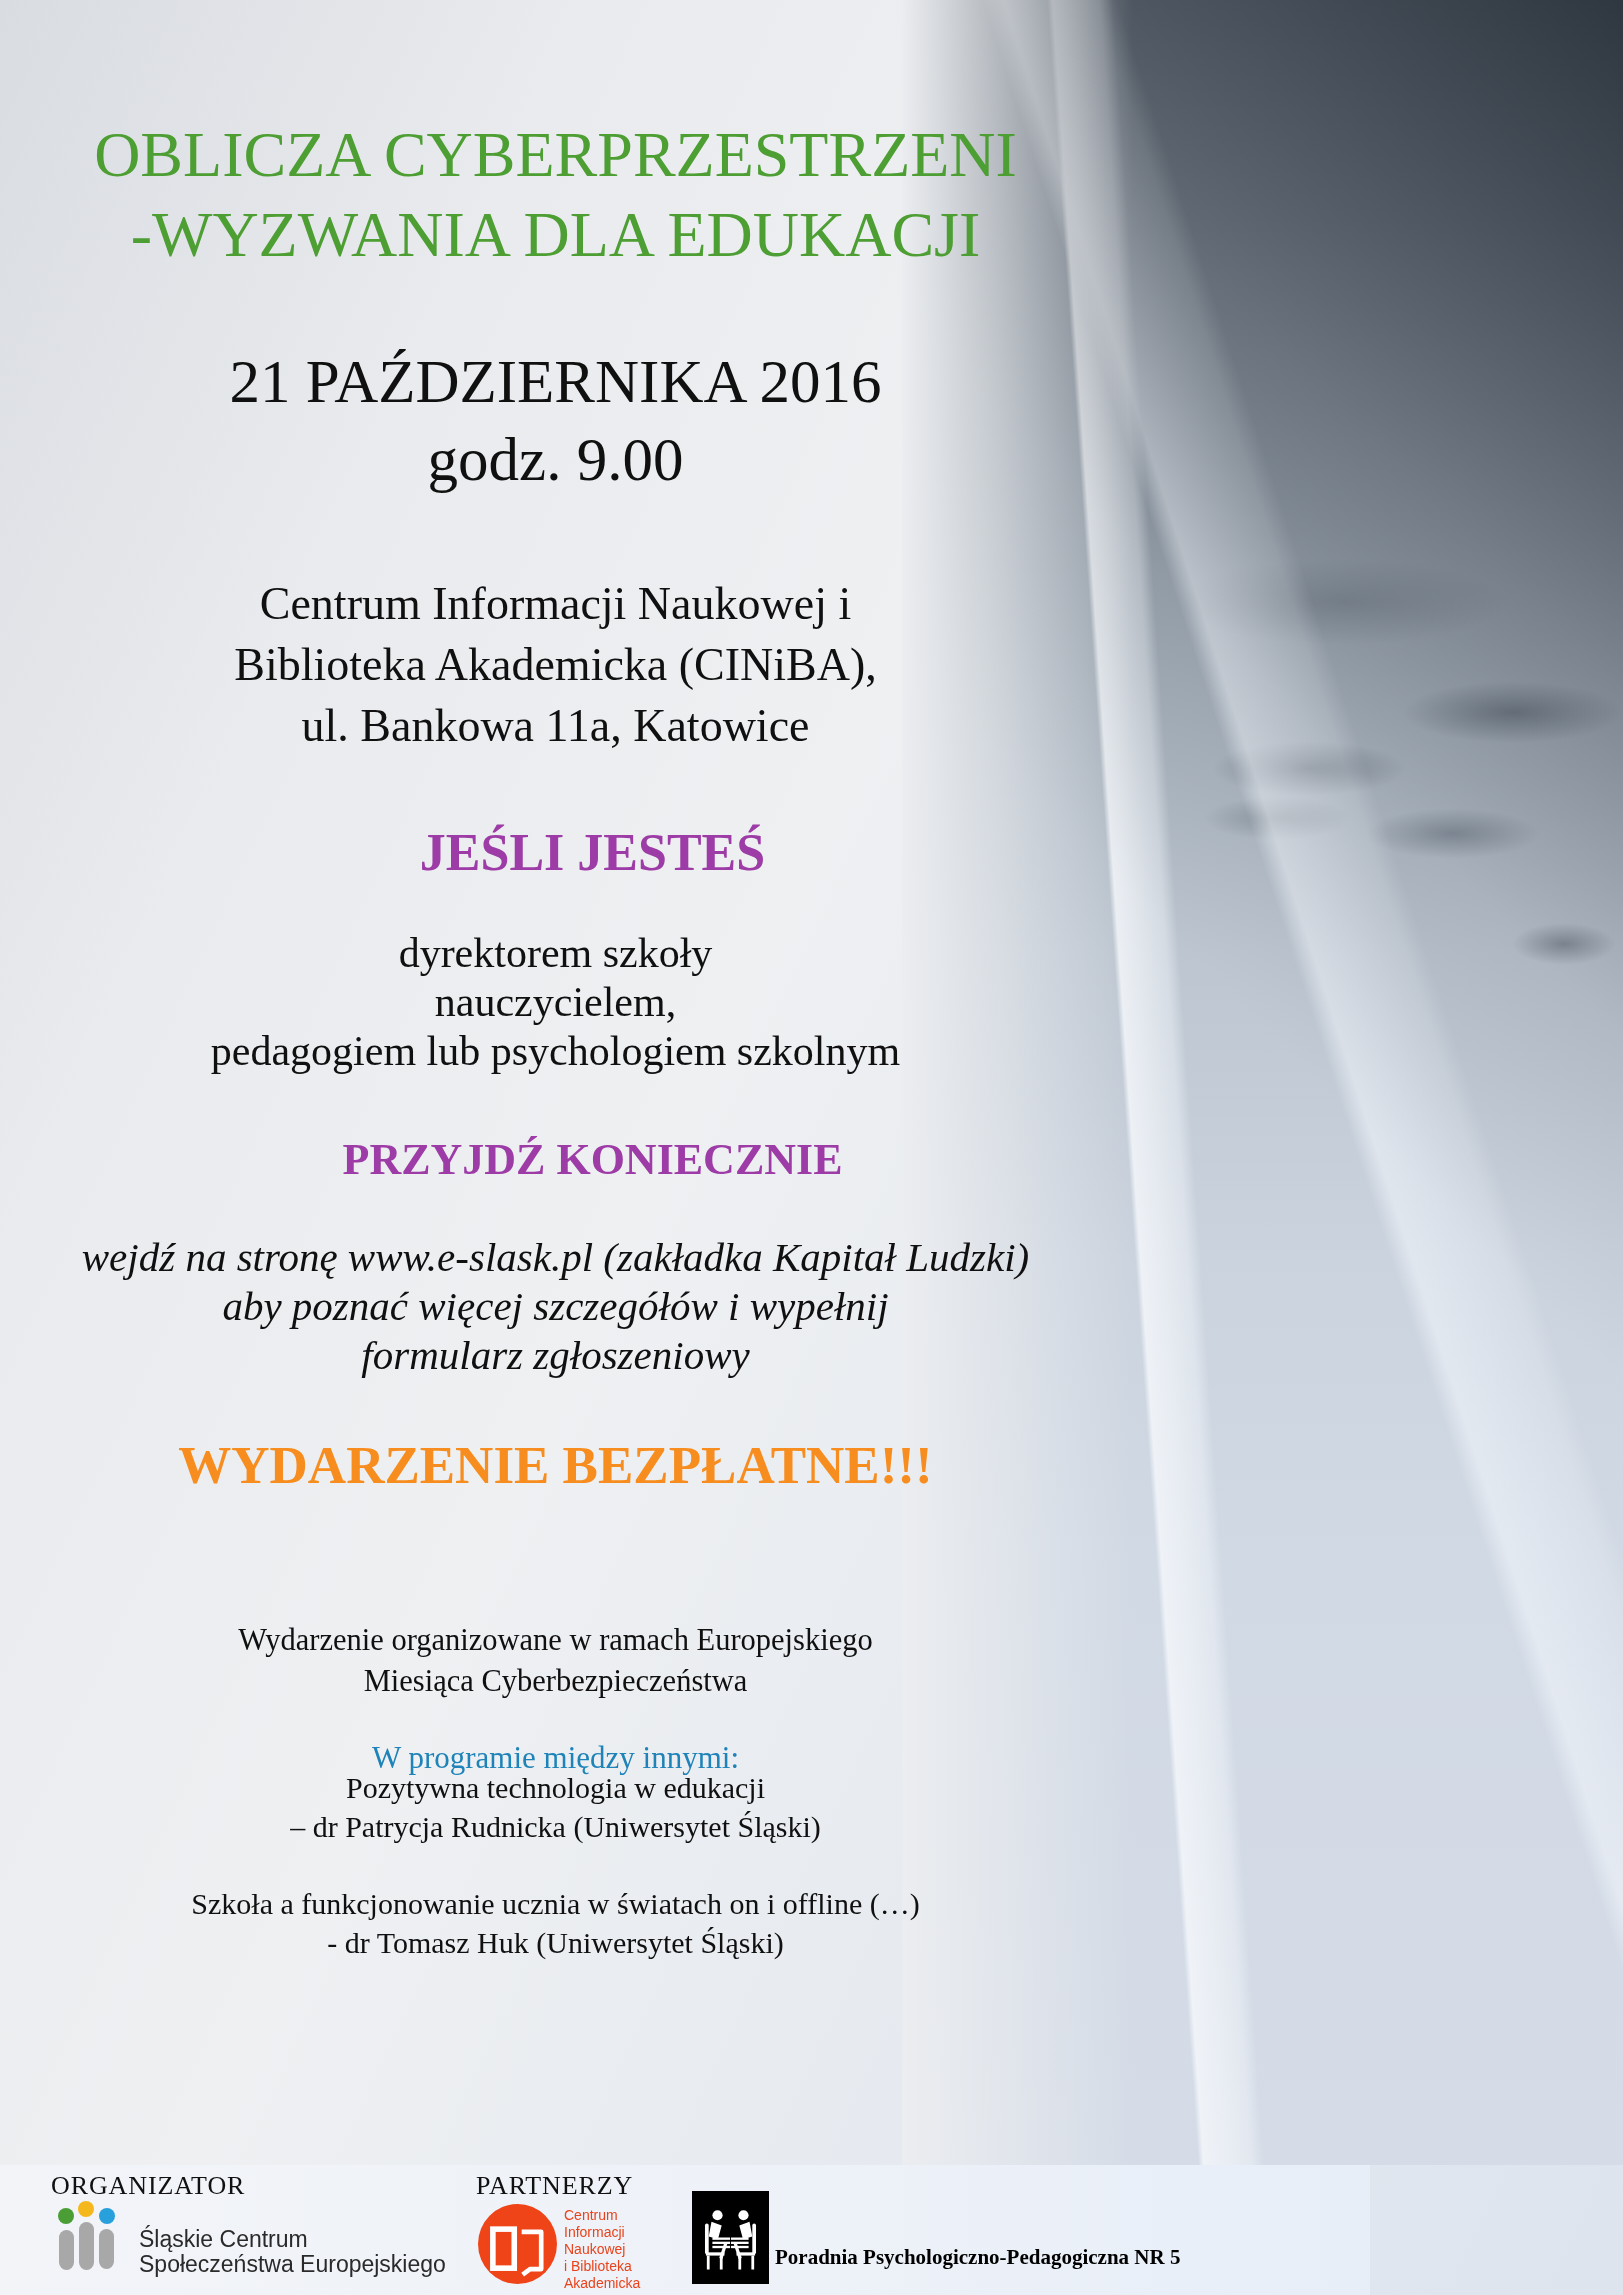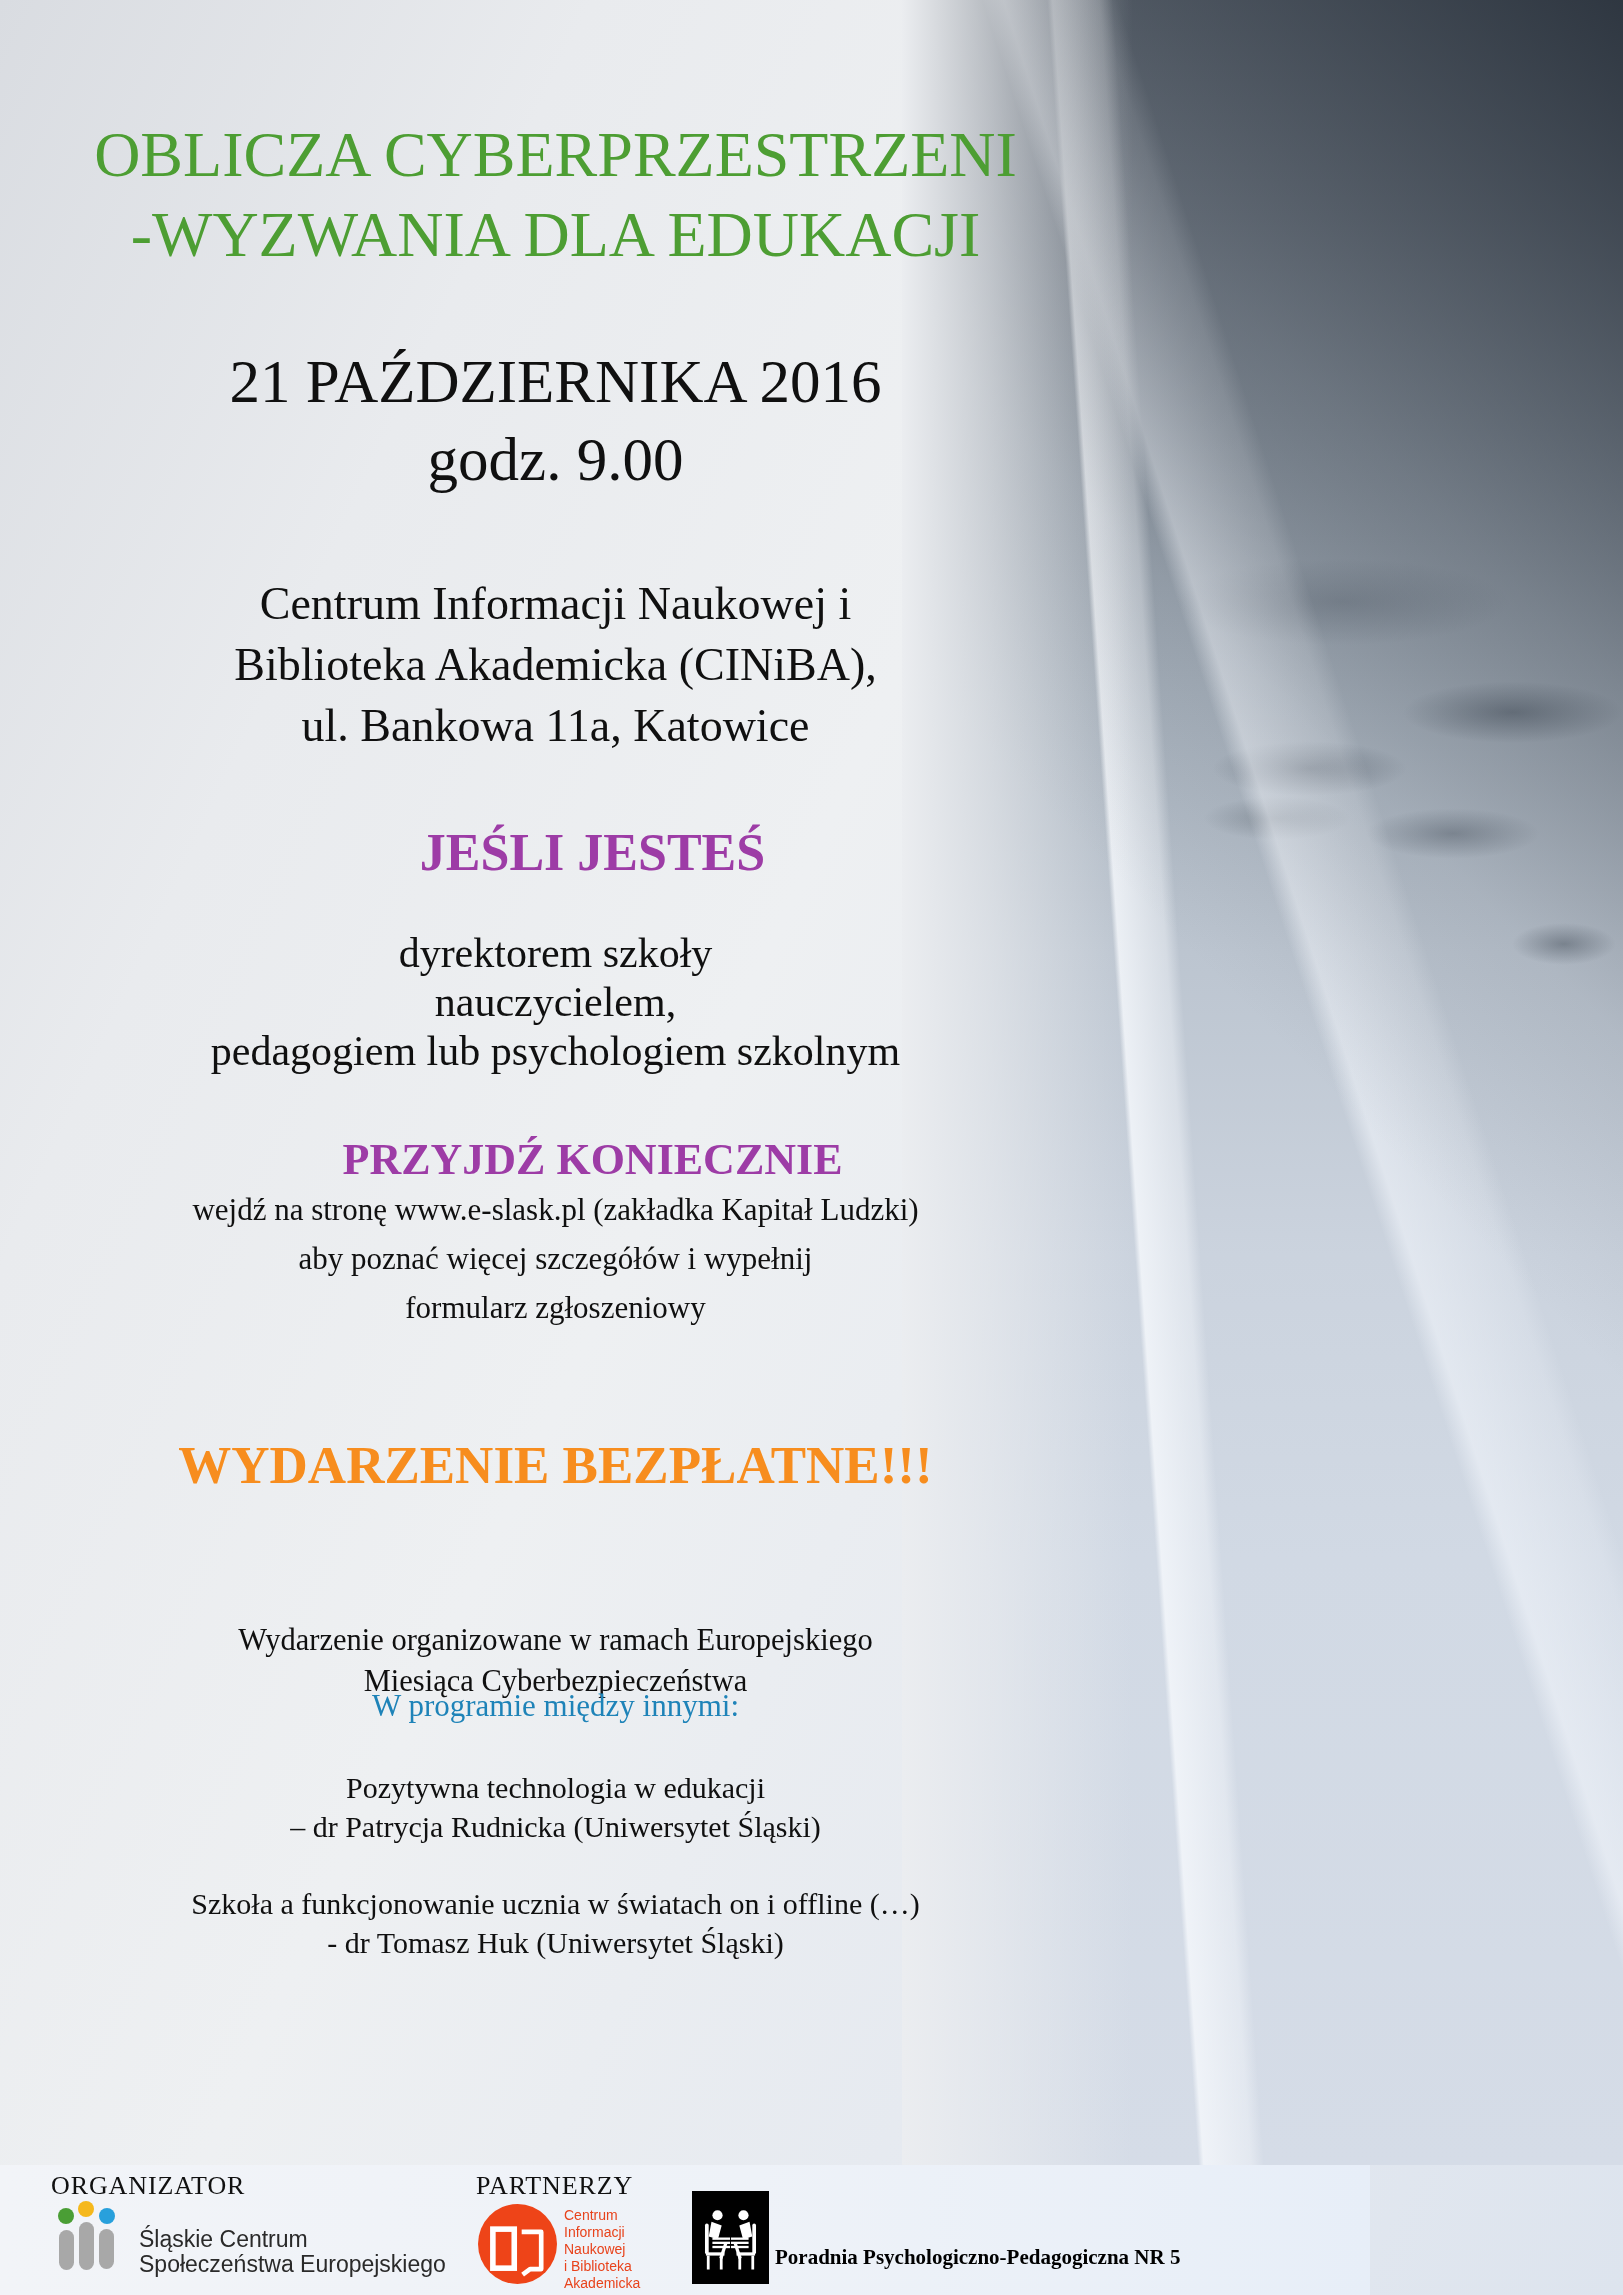--- a/index.html
+++ b/index.html
@@ -29,24 +29,24 @@
   
   .block{position:absolute;left:0;width:1111px;text-align:center;color:#101010;}
   .line{white-space:nowrap;}
   .title{top:115px;font-size:64px;line-height:80px;color:#4d9e33;}
   .date{top:343px;font-size:61px;line-height:78px;}
   .venue{top:573px;font-size:46px;line-height:61px;}
   .h-purple{color:#9d3ca6;font-weight:bold;margin-left:37px;}
   .jesli{top:823px;font-size:52px;}
   .audience{top:929px;font-size:42px;line-height:49px;}
   .przyjdz{top:1134px;font-size:44px;}
-  .instr{top:1185px;font-size:31px;line-height:49px;}
+  .instr{top:1233px;font-size:41px;line-height:49px;font-style:italic;}
   .free{top:1435px;font-size:53px;color:#f78d1e;font-weight:bold;font-family:Liberation Serif, serif;}
   .context{top:1620px;font-size:30.5px;line-height:41px;}
-  .prog-head{top:1688px;font-size:31px;color:#1e83b8;}
+  .prog-head{top:1740px;font-size:31px;color:#1e83b8;}
   .prog-item{font-size:30px;line-height:39px;}
   .item1{top:1768px;} .item2{top:1884px;} .item3{top:2001px;}
   
   .footer{
     position:absolute;left:0;bottom:0;width:1370px;height:130px;
     background:linear-gradient(to right,#f2f4f8 0%,#eef2f8 55%,#e7eef8 100%);
   }
   .foot-label{position:absolute;top:5.6px;font-size:26px;letter-spacing:0.9px;color:#111;}
   .org-label{left:51px;} .part-label{left:476px;}
   

